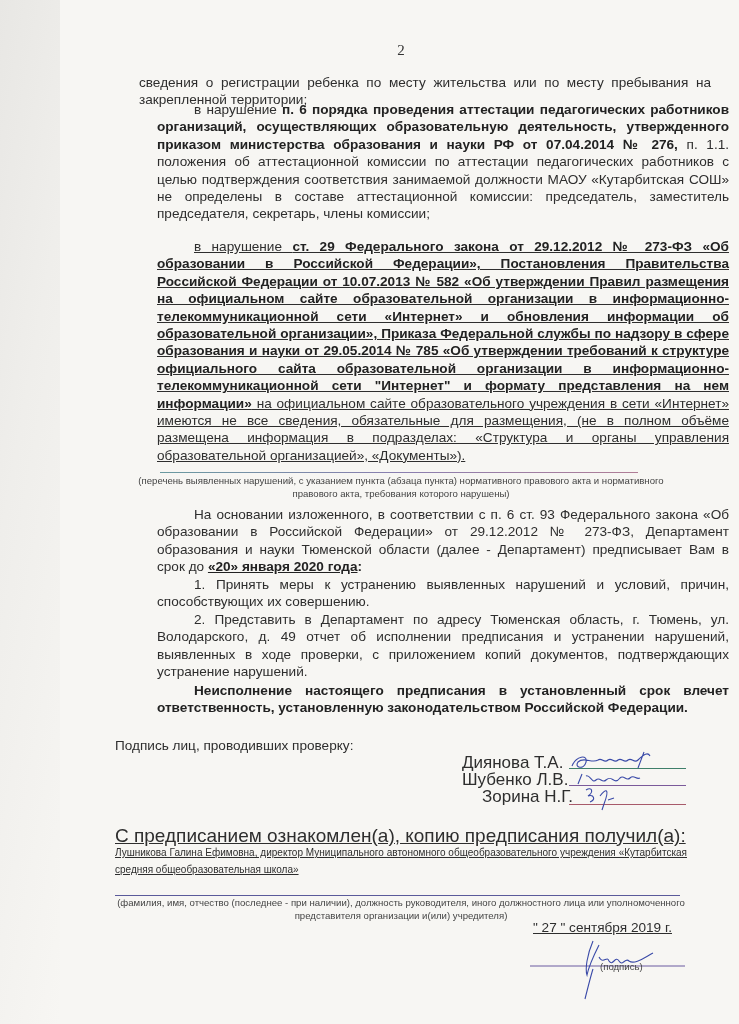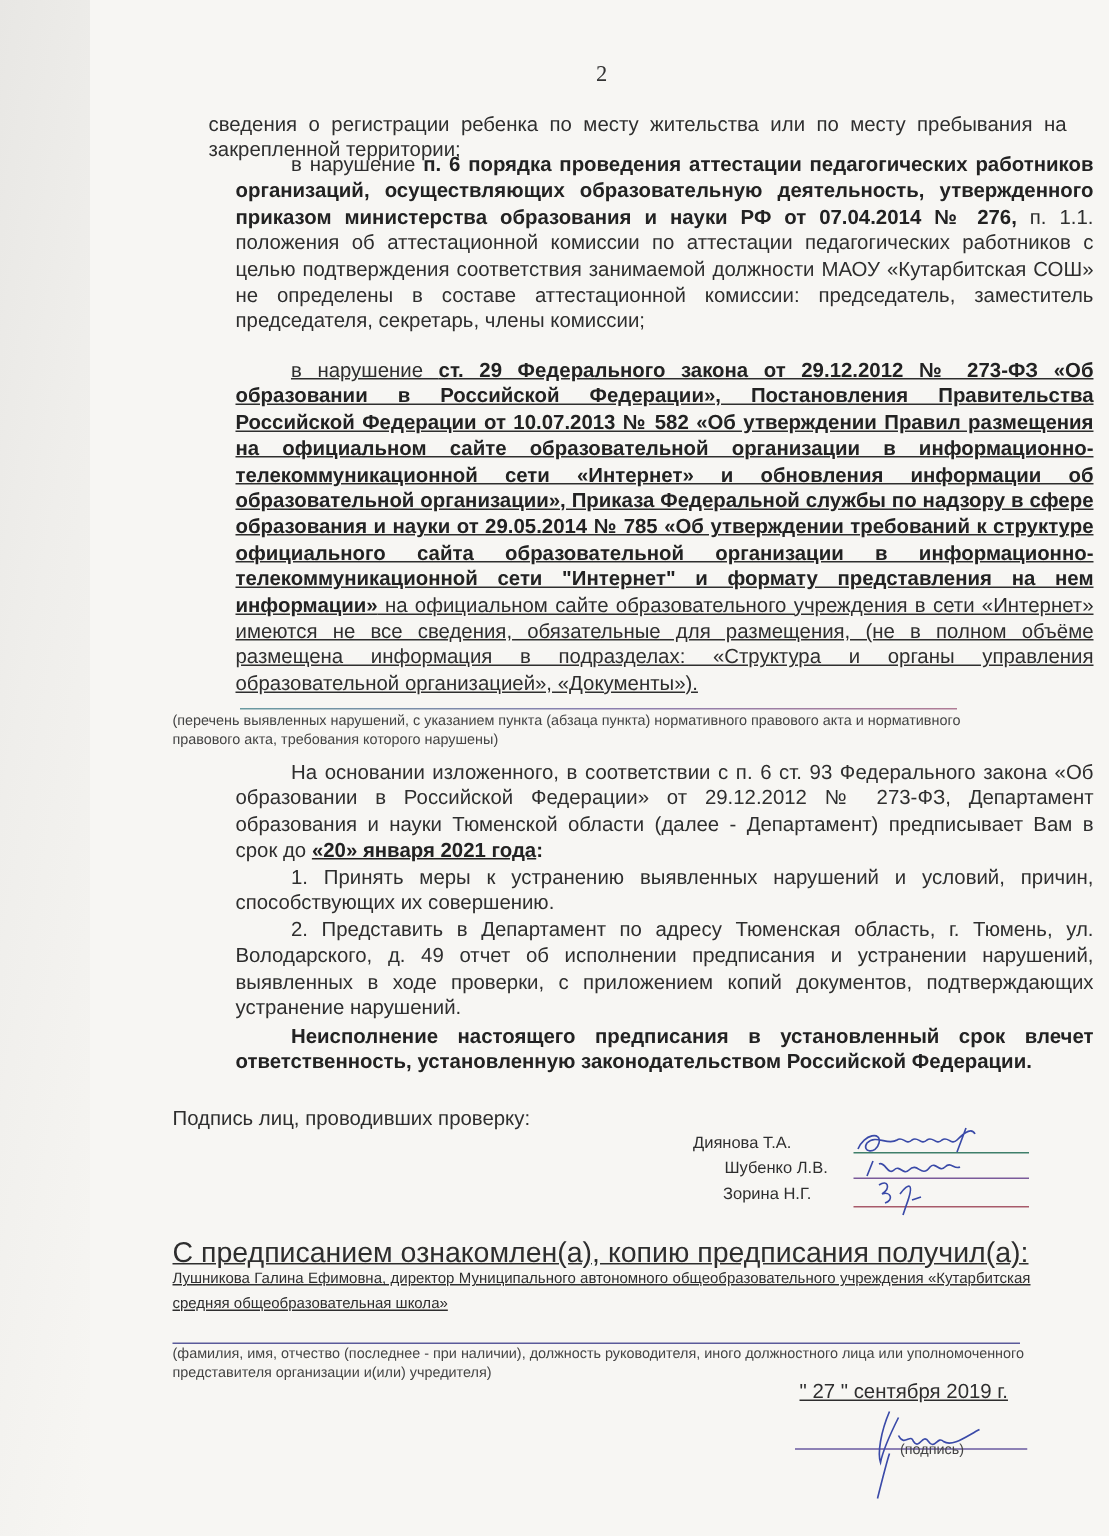--- a/index.html
+++ b/index.html
@@ -20,29 +20,29 @@
     font-family: "Liberation Serif", serif; font-size: 15px; color: #333;
   }
   .p {
     position: absolute; left: 0; width: 572px;
     font-size: 13.6px; line-height: 17.4px; text-align: justify;
     text-align-last: left;
   }
   .ind { text-indent: 37px; margin-left: 42px; }
   b { font-weight: bold; color: #222; }
   .note {
-    position: absolute; left: 0; width: 572px; text-align: left;
+    position: absolute; left: 0; width: 572px; text-align: center;
     font-size: 9.6px; line-height: 12.5px; color: #444;
   }
   .rule {
     position: absolute; height: 1px;
     background: linear-gradient(90deg, #6a9aa0 0%, #8a7fb0 50%, #b07d96 100%);
   }
   .u { text-decoration: underline; }
-  .sig-name { position: absolute; font-size: 11px; line-height: 17px; }
+  .sig-name { position: absolute; font-size: 17px; line-height: 17px; }
   .sig-line { position: absolute; height: 1px; }
   .scribble { position: absolute; }
   .date { position: absolute; font-size: 13.6px; text-decoration: underline; }
   .podpis { position: absolute; font-size: 9.6px; color: #444; }
 </style>
 </head>
 <body>
 
 <div class="scan-edge"></div>
 
@@ -56,33 +56,33 @@
   </div>
 
   <div class="p ind" style="top:238px;text-decoration:underline;">
     <span>в нарушение </span><b>ст. 29 Федерального закона от 29.12.2012 № 273-ФЗ «Об образовании в Российской Федерации», Постановления Правительства Российской Федерации от 10.07.2013 № 582 «Об утверждении Правил размещения на официальном сайте образовательной организации в информационно-телекоммуникационной сети «Интернет» и обновления информации об образовательной организации», Приказа Федеральной службы по надзору в сфере образования и науки от 29.05.2014 № 785 «Об утверждении требований к структуре официального сайта образовательной организации в информационно-телекоммуникационной сети "Интернет" и формату представления на нем информации»</b><span> на официальном сайте образовательного учреждения в сети «Интернет» имеются не все сведения, обязательные для размещения, (не в полном объёме размещена информация в подразделах: «Структура и органы управления образовательной организацией», «Документы»).</span>
   </div>
 
   <div class="rule" style="left:45px; width:478px; top:472px;"></div>
   <div class="note" style="top:475px;">(перечень выявленных нарушений, с указанием пункта (абзаца пункта) нормативного правового акта и нормативного правового акта, требования которого нарушены)</div>
 
   <div class="p ind" style="top:506px;">
-    <span>На основании изложенного, в соответствии с п. 6 ст. 93 Федерального закона «Об образовании в Российской Федерации» от 29.12.2012 № 273-ФЗ, Департамент образования и науки Тюменской области (далее - Департамент) предписывает Вам в срок до </span><b class="u">«20» января 2021 года</b><b>:</b>
+    <span>На основании изложенного, в соответствии с п. 6 ст. 93 Федерального закона «Об образовании в Российской Федерации» от 29.12.2012 № 273-ФЗ, Департамент образования и науки Тюменской области (далее - Департамент) предписывает Вам в срок до </span><b class="u">«20» января 2020 года</b><b>:</b>
   </div>
 
   <div class="p ind" style="top:576px;">1.  Принять меры к устранению выявленных нарушений и условий, причин, способствующих их совершению.</div>
   <div class="p ind" style="top:611px;">2.  Представить в Департамент по адресу Тюменская область, г. Тюмень, ул. Володарского, д. 49 отчет об исполнении предписания и устранении нарушений, выявленных в ходе проверки, с приложением копий документов, подтверждающих устранение нарушений.</div>
 
   <div class="p ind" style="top:682px; font-weight:bold; color:#222;">Неисполнение настоящего предписания в установленный срок влечет ответственность, установленную законодательством Российской Федерации.</div>
 
   <div class="p" style="top:737px;">Подпись лиц, проводивших проверку:</div>
 </div>
 
 <div class="sig-name" style="left:462px; top:754px;">Диянова Т.А.</div>
-<div class="sig-name" style="left:462px; top:771px;margin-left:21px;">Шубенко Л.В.</div>
+<div class="sig-name" style="left:462px; top:771px;">Шубенко Л.В.</div>
 <div class="sig-name" style="left:482px; top:788px;">Зорина Н.Г.</div>
 
 <div class="sig-line" style="left:569px; width:117px; top:768px; background:#3f7f6a;"></div>
 <div class="sig-line" style="left:569px; width:117px; top:785px; background:#7b5a9a;"></div>
 <div class="sig-line" style="left:569px; width:117px; top:804px; background:#a85a6a;"></div>
 
 <svg class="scribble" style="left:568px; top:748px;" width="100" height="65">
   <path d="M4 18 C8 8,20 6,18 14 C16 22,6 20,10 14 C16 8,24 16,30 12 C34 9,36 16,40 12 C44 9,46 16,50 12 C54 9,56 16,60 12 C64 9,66 16,70 12 C76 6,80 4,82 8 M76 4 L70 20" fill="none" stroke="#3a4aa8" stroke-width="1.1"></path>
   <path d="M14 26 L10 36 M18 28 C22 26,24 36,28 32 C32 28,34 36,38 32 C44 26,46 38,52 30 C56 26,58 34,62 30 C66 26,68 32,72 30" fill="none" stroke="#3a4aa8" stroke-width="1.1"></path>
   <path d="M18 42 C24 38,26 44,20 48 C26 46,28 52,22 54 M32 48 C38 40,42 40,36 56 L34 62 M40 52 L46 50" fill="none" stroke="#3a4aa8" stroke-width="1.1"></path>

